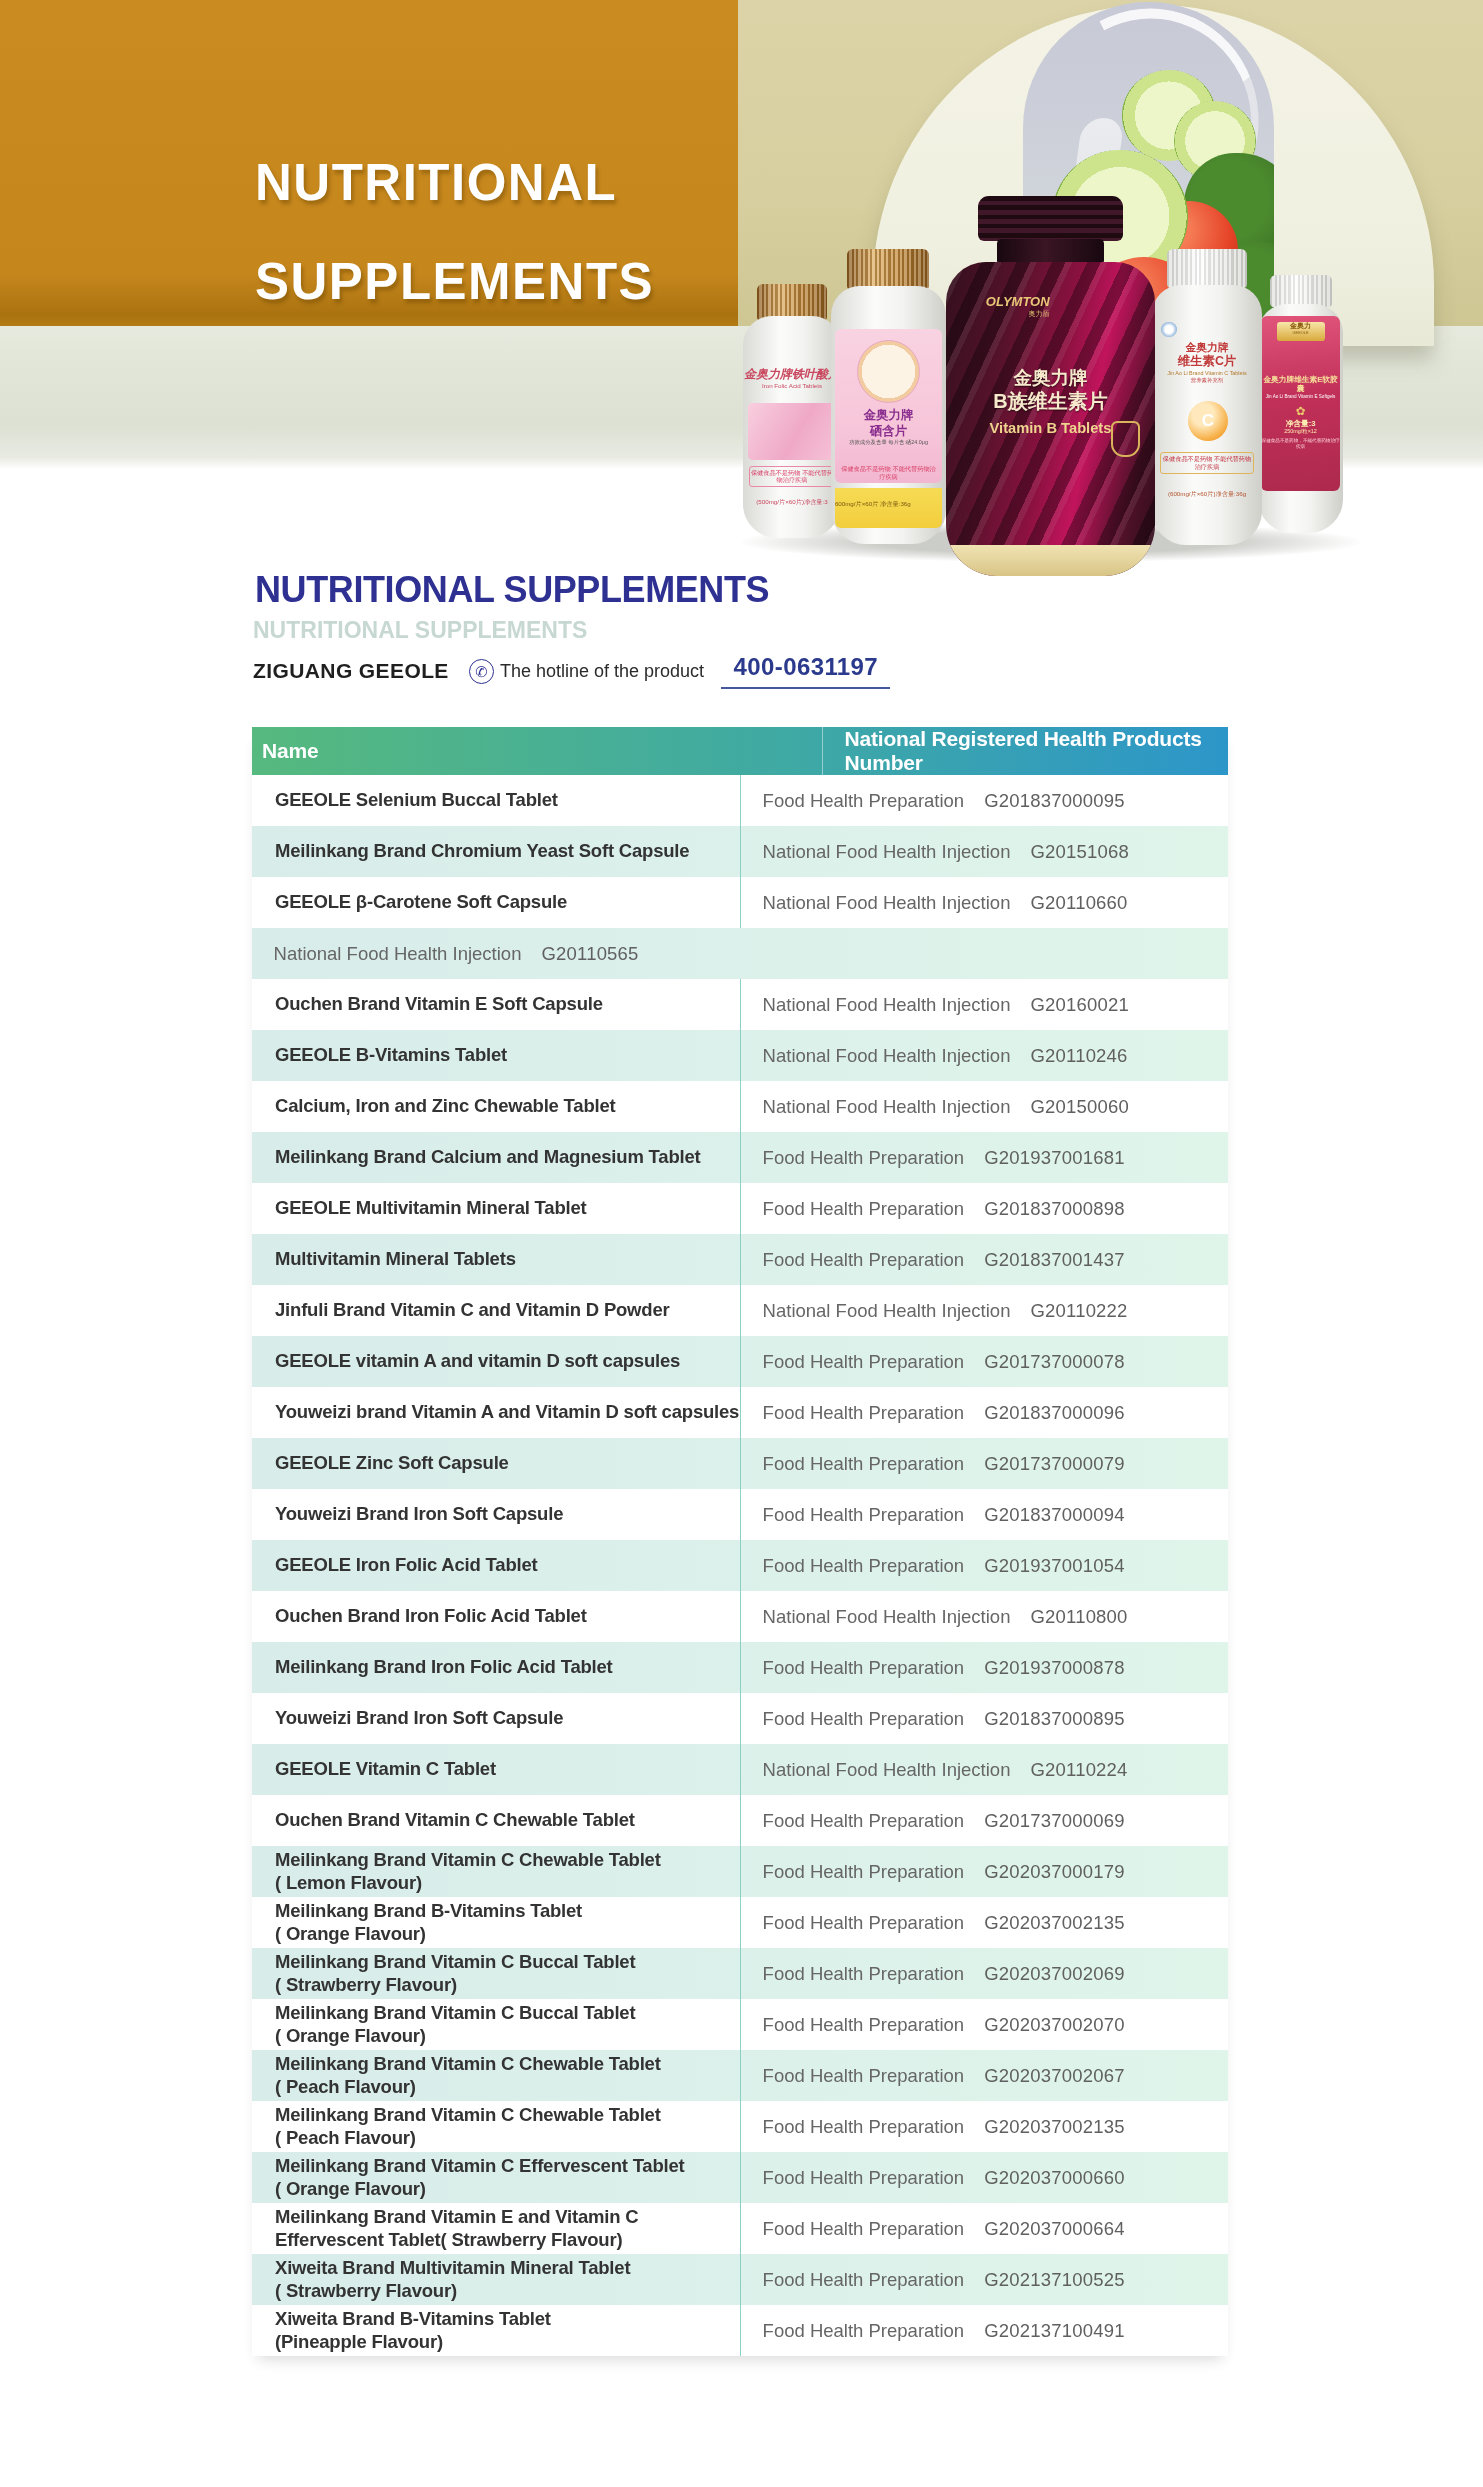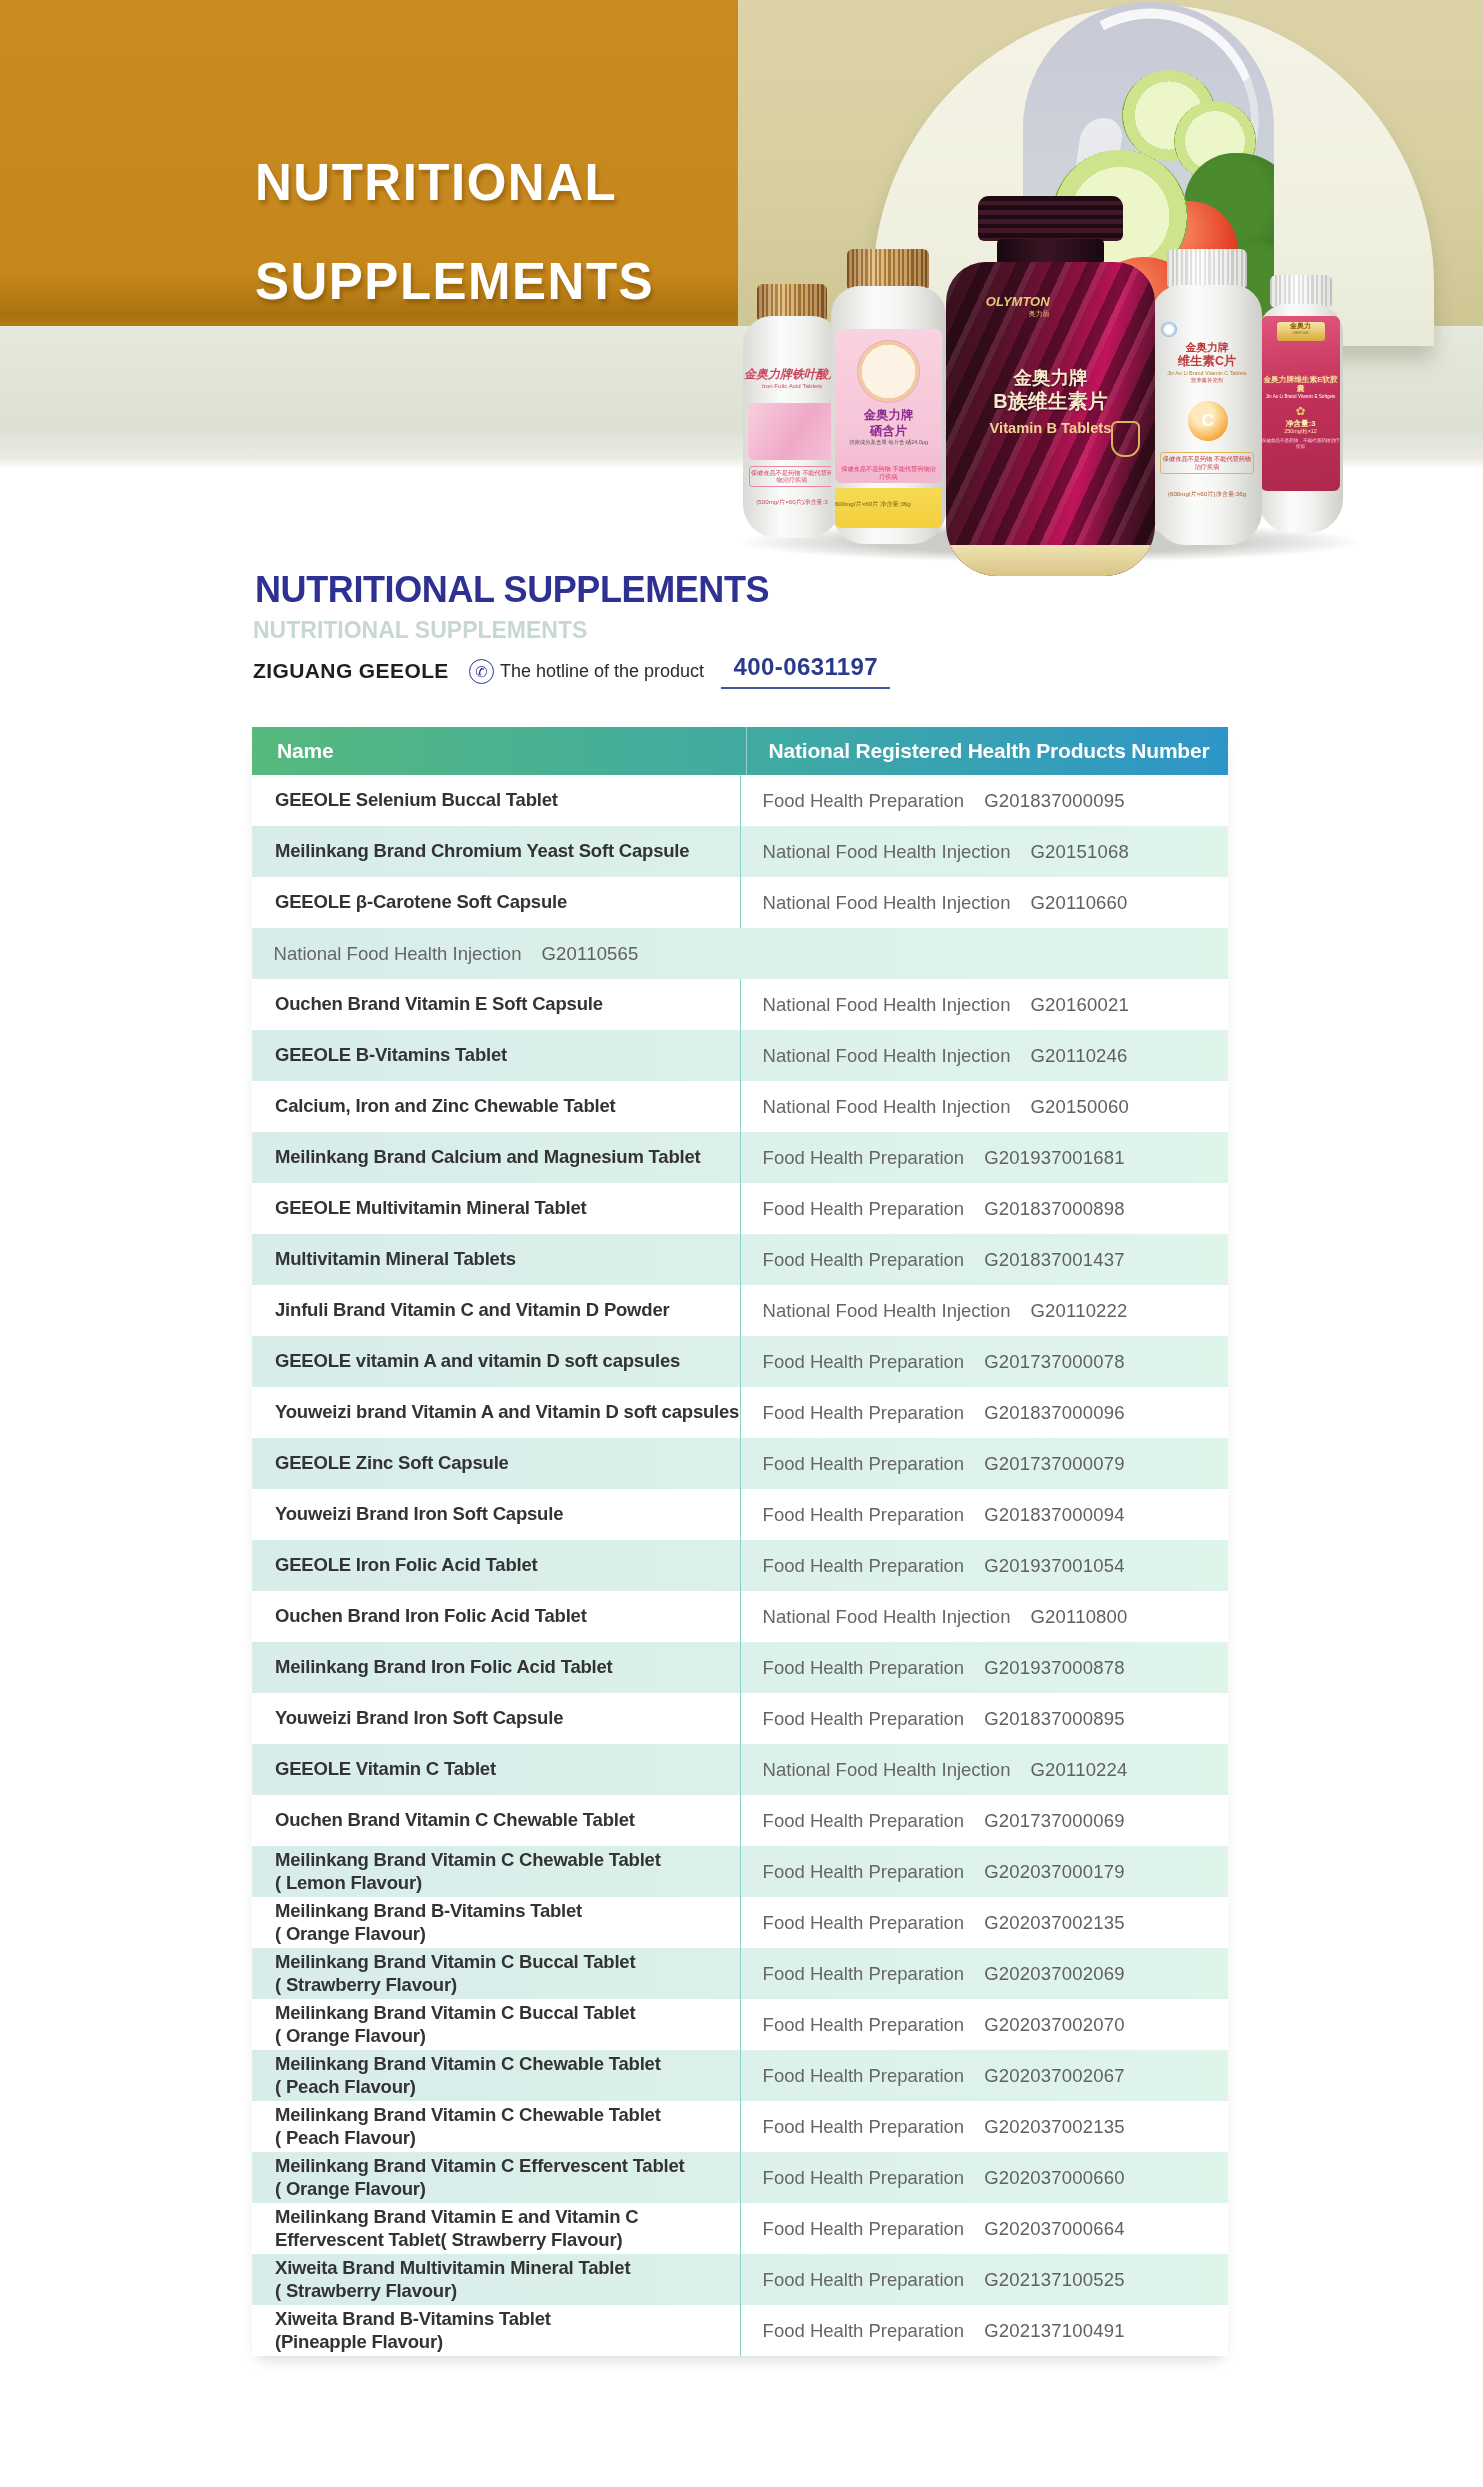--- a/index.html
+++ b/index.html
@@ -74,21 +74,21 @@
     border:1.5px solid #2E3192; border-radius:50%; color:#2E3192; font-size:14.7px; margin-left:20px; margin-right:6.2px; }
   .hotline-label { font-size:18px; color:#2B2B2B; }
   .hotline-number { font-size:24px; font-weight:bold; color:#2B3A8C; margin-left:17px;
     padding:0 12.4px 6.2px 12.4px; border-bottom:2.3px solid #44579E; letter-spacing:0.4px; }
 
   
   .ptable { position:absolute; left:252px; top:727px; width:976px; background:#fff;
     box-shadow:0 9.3px 14px -6.2px rgba(0,0,0,.16); }
   .thead { display:flex; height:48px; background:linear-gradient(90deg,#56B97E 0%,#3FA9A4 55%,#2D96C9 100%); }
   .th { display:flex; align-items:center; color:#fff; font-weight:bold; font-size:21px; letter-spacing:-0.2px; }
-  .th.c1 { width:495px; padding-left:25px; border-right:1.5px solid rgba(255,255,255,.45); }
+  .th.c1 { width:571px; padding-left:10px; border-right:1.5px solid rgba(255,255,255,.45); }
   .th.c2 { flex:1; padding-left:21.6px; }
   .trow { display:flex; height:51px; background:#ffffff; }
   .trow.alt { background:linear-gradient(90deg,#D8EDEA 0%,#DCF1EA 55%,#DFF5EA 100%); }
   .cell { display:flex; }
   .cname { width:489px; flex-direction:column; justify-content:center; padding-left:23px;
     border-right:1.5px solid #8BD0C7; }
   .cname span { font-size:18.5px; font-weight:bold; color:#333333; letter-spacing:-0.2px; line-height:22.4px; white-space:nowrap; }
   .cnum { flex:1; align-items:center; padding-left:21.6px; }
   .cnum .rtype { font-size:18.5px; color:#666666; white-space:nowrap; }
   .cnum .rnum { font-size:18.5px; color:#606060; margin-left:20px; letter-spacing:0.2px; white-space:nowrap; }

